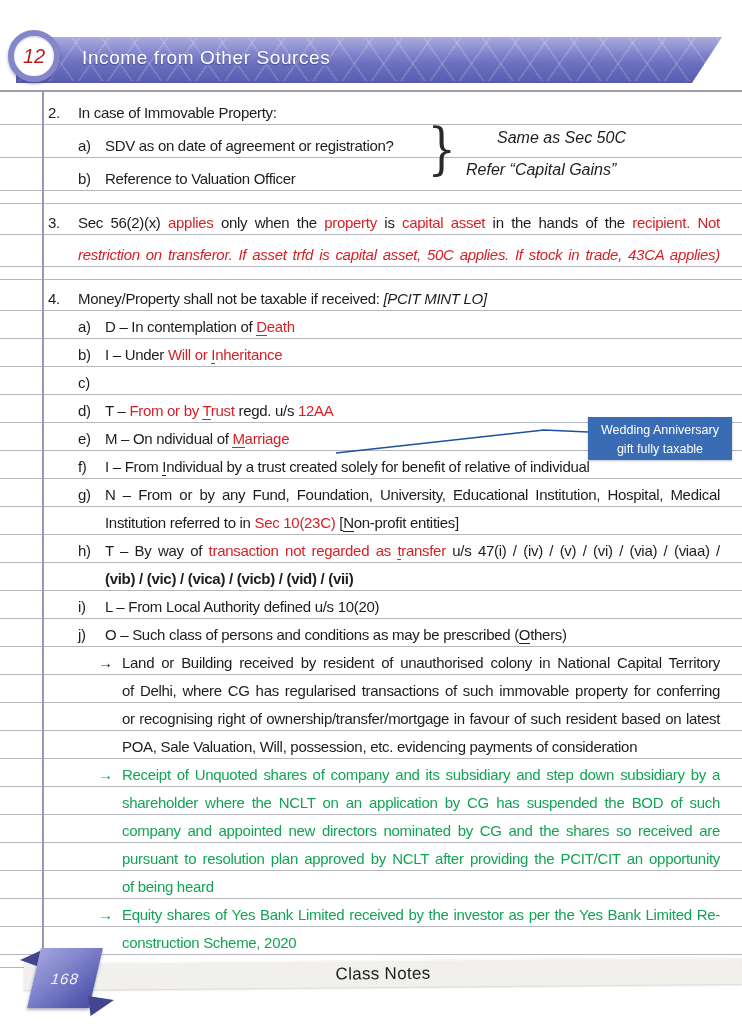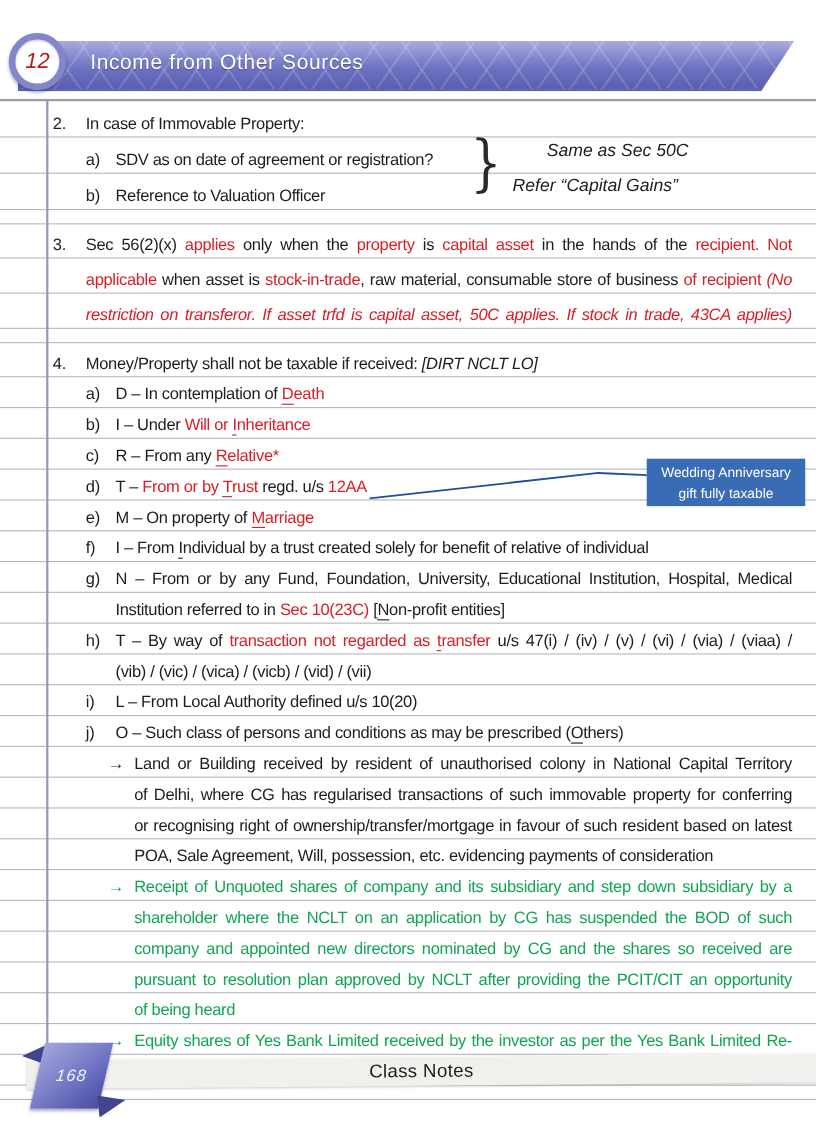--- a/index.html
+++ b/index.html
@@ -89,88 +89,84 @@
       <div class="row" style="height: 32px;">
         <span class="marker k" style="left: 78px;">b)</span>
         <div class="txt" style="left: 105px;"><span class="k">Reference to Valuation Officer</span></div>
       </div>
       <div class="row" style="height: 12px;"></div>
       <div class="row j" style="height: 30px;">
         <span class="marker k" style="left: 48px;">3.</span>
         <div class="txt" style="left: 78px;"><span class="k">Sec 56(2)(x) </span><span class="r">applies </span><span class="k">only when the </span><span class="r">property </span><span class="k">is </span><span class="r">capital asset </span><span class="k">in the hands of the </span><span class="r">recipient. Not</span></div>
       </div>
       <div class="row j" style="height: 31px;">
-        <div class="txt" style="left: 78px;"><span class="r">applicable </span><span class="k">when asset is </span><span class="r">stock-in-trade</span><span class="k">, raw material, consumable store of business </span><span class="r">of recipient </span><span class="ri">(No</span></div>
-      </div>
-      <div class="row j" style="height: 31px;">
         <div class="txt" style="left: 78px;"><span class="ri">restriction on transferor. If asset trfd is capital asset, 50C applies. If stock in trade, 43CA applies)</span></div>
       </div>
       <div class="row" style="height: 12px;"></div>
       <div class="row" style="height: 30px;">
         <span class="marker k" style="left: 48px;">4.</span>
-        <div class="txt" style="left: 78px;"><span class="k">Money/Property shall not be taxable if received: </span><span class="ki">[DIRT NCLT LO]</span></div>
+        <div class="txt" style="left: 78px;"><span class="k">Money/Property shall not be taxable if received: </span><span class="ki">[PCIT MINT LO]</span></div>
       </div>
       <div class="row">
         <span class="marker k" style="left: 78px;">a)</span>
         <div class="txt" style="left: 105px;"><span class="k">D – In contemplation of </span><span class="ru">D</span><span class="r">eath</span></div>
       </div>
       <div class="row">
         <span class="marker k" style="left: 78px;">b)</span>
         <div class="txt" style="left: 105px; margin-top: 20px;"><span class="k">I – Under </span><span class="r">Will or </span><span class="ru">I</span><span class="r">nheritance</span></div>
       </div>
       <div class="row">
         <span class="marker k" style="left: 78px;">c)</span>
-        <div class="txt" style="left: 105px;"><span class="k">R – From any </span><span class="ru">R</span><span class="r">elative*</span></div>
       </div>
       <div class="row">
         <span class="marker k" style="left: 78px;">d)</span>
         <div class="txt" style="left: 105px;"><span class="k">T – </span><span class="r">From or by </span><span class="ru">T</span><span class="r">rust</span><span class="k"> regd. u/s </span><span class="r">12AA</span></div>
       </div>
       <div class="row">
         <span class="marker k" style="left: 78px;">e)</span>
-        <div class="txt" style="left: 105px;"><span class="k">M – On property of </span><span class="ru">M</span><span class="r">arriage</span></div>
+        <div class="txt" style="left: 105px;"><span class="k">M – On ndividual of </span><span class="ru">M</span><span class="r">arriage</span></div>
       </div>
       <div class="row">
         <span class="marker k" style="left: 78px;">f)</span>
         <div class="txt" style="left: 105px;"><span class="k">I – From </span><span class="ku">I</span><span class="k">ndividual</span><span class="k"> by a trust created solely for benefit of relative of individual</span></div>
       </div>
       <div class="row j">
         <span class="marker k" style="left: 78px;">g)</span>
         <div class="txt" style="left: 105px;"><span class="k">N – From or by any Fund, Foundation, University, Educational Institution, Hospital, Medical</span></div>
       </div>
       <div class="row">
         <div class="txt" style="left: 105px;"><span class="k">Institution referred to in </span><span class="r">Sec 10(23C)</span><span class="k"> [</span><span class="ku">N</span><span class="k">on-profit entities]</span></div>
       </div>
       <div class="row j">
         <span class="marker k" style="left: 78px;">h)</span>
         <div class="txt" style="left: 105px;"><span class="k">T – By way of </span><span class="r">transaction not regarded as </span><span class="ru">t</span><span class="r">ransfer</span><span class="k"> u/s 47(i) / (iv) / (v) / (vi) / (via) / (viaa) /</span></div>
       </div>
       <div class="row">
-        <div class="txt" style="left: 105px;"><span class="k">(vib) / (vic) / (vica) / (vicb) / (vid) / (vii)</span></div>
+        <div class="txt" style="left: 105px; font-weight: bold;"><span class="k">(vib) / (vic) / (vica) / (vicb) / (vid) / (vii)</span></div>
       </div>
       <div class="row">
         <span class="marker k" style="left: 78px;">i)</span>
         <div class="txt" style="left: 105px;"><span class="k">L – From Local Authority defined u/s 10(20)</span></div>
       </div>
       <div class="row">
         <span class="marker k" style="left: 78px;">j)</span>
         <div class="txt" style="left: 105px;"><span class="k">O – Such class of persons and conditions as may be prescribed (</span><span class="ku">O</span><span class="k">thers)</span></div>
       </div>
       <div class="row j">
         <span class="marker k" style="left: 98px;">→</span>
         <div class="txt" style="left: 122px;"><span class="k">Land or Building received by resident of unauthorised colony in National Capital Territory</span></div>
       </div>
       <div class="row j">
         <div class="txt" style="left: 122px;"><span class="k">of Delhi, where CG has regularised transactions of such immovable property for conferring</span></div>
       </div>
       <div class="row j">
         <div class="txt" style="left: 122px;"><span class="k">or recognising right of ownership/transfer/mortgage in favour of such resident based on latest</span></div>
       </div>
       <div class="row">
-        <div class="txt" style="left: 122px;"><span class="k">POA, Sale Agreement, Will, possession, etc. evidencing payments of consideration</span></div>
+        <div class="txt" style="left: 122px;"><span class="k">POA, Sale Valuation, Will, possession, etc. evidencing payments of consideration</span></div>
       </div>
       <div class="row j">
         <span class="marker g" style="left: 98px;">→</span>
         <div class="txt" style="left: 122px;"><span class="g">Receipt of Unquoted shares of company and its subsidiary and step down subsidiary by a</span></div>
       </div>
       <div class="row j">
         <div class="txt" style="left: 122px; margin-top: 16px;"><span class="g">shareholder where the NCLT on an application by CG has suspended the BOD of such</span></div>
       </div>
       <div class="row j">
         <div class="txt" style="left: 122px;"><span class="g">company and appointed new directors nominated by CG and the shares so received are</span></div>

